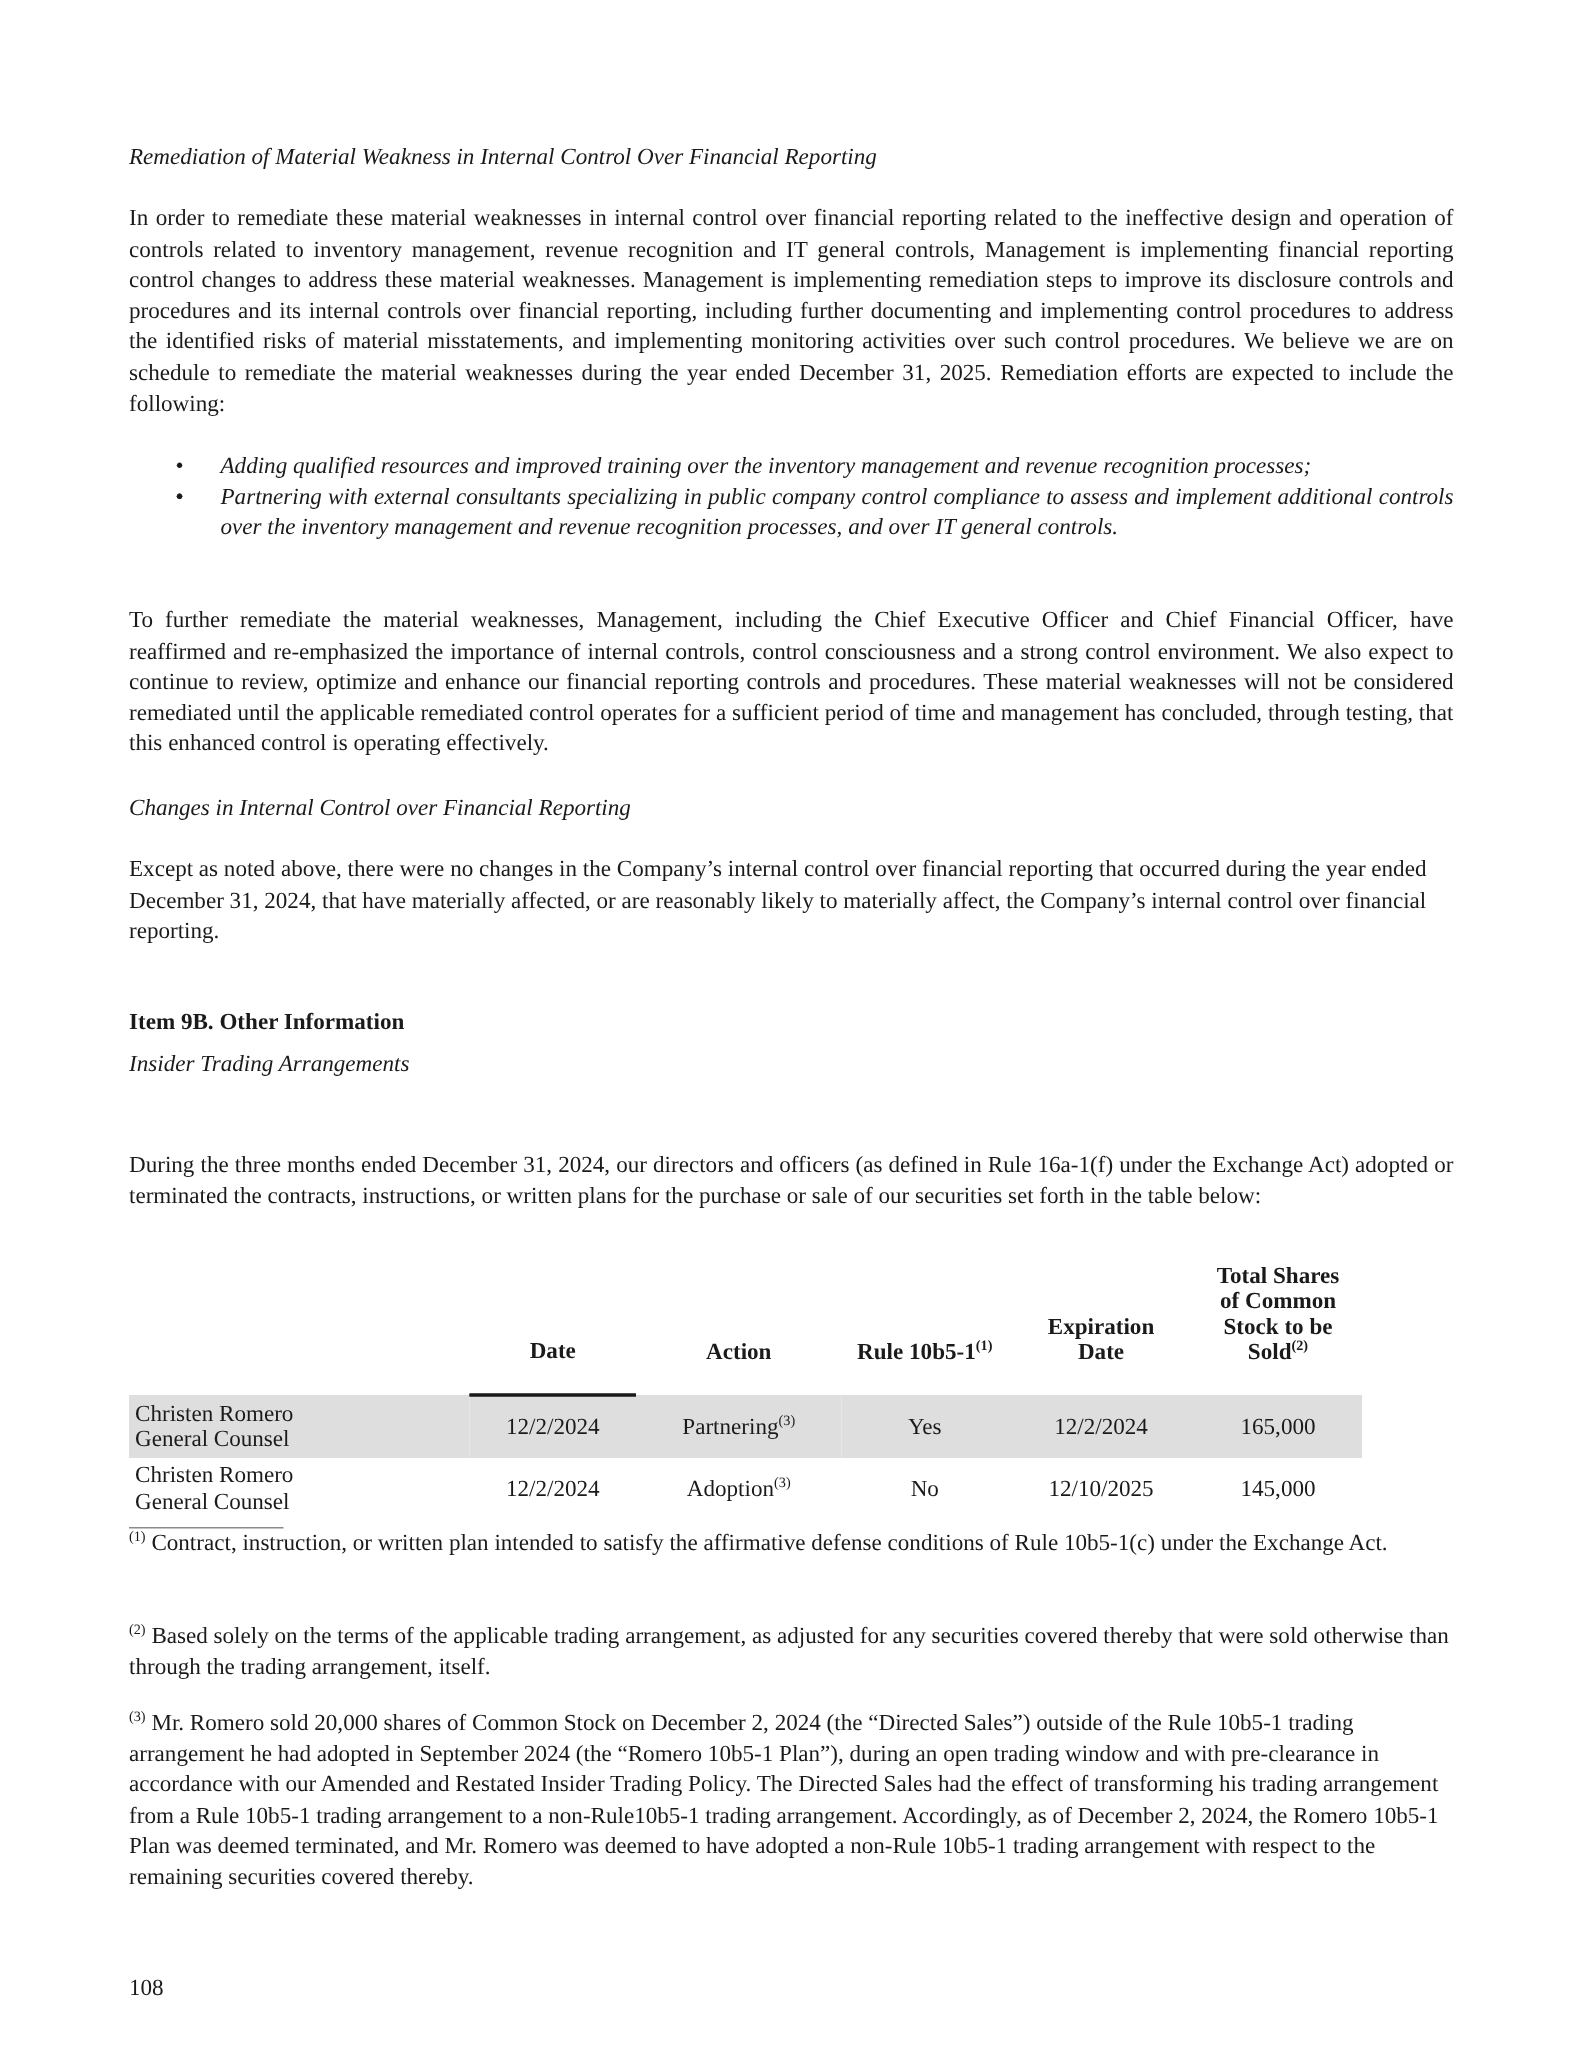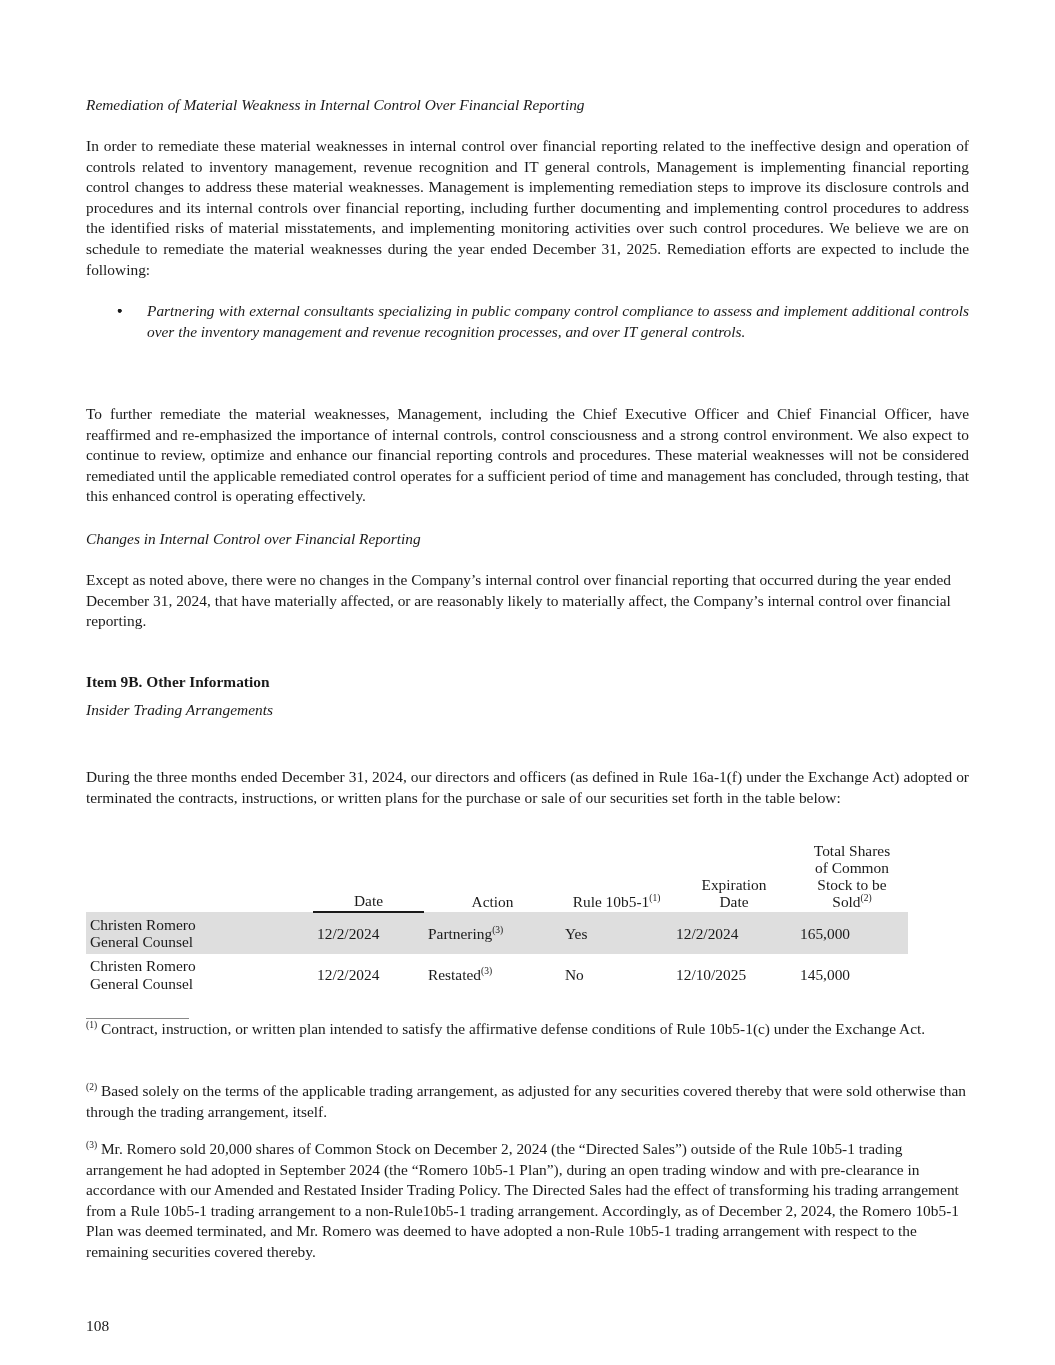--- a/index.html
+++ b/index.html
@@ -46,28 +46,29 @@
   table.insider {
     position: absolute;
     left: 0;
     top: 842px;
     width: 822px;
     border-collapse: collapse;
     font-size: 15.4px;
     line-height: 17px;
   }
   table.insider th {
-    font-weight: normal;
+    font-weight: bold;
     vertical-align: bottom;
-    padding: 0 4px 2px 4px;
+    padding: 0 4px 20px 4px;
   }
   table.insider th.date-col {
     border-bottom: 2px solid #1a1a1a;
   }
   table.insider td {
+    text-align: center;
     vertical-align: middle;
     padding: 2px 4px;
     height: 37px;
   }
   table.insider td.name-cell {
     text-align: left;
     padding-left: 4px;
     line-height: 17.5px;
   }
   table.insider tr.shaded td { background: #dedede; }
@@ -94,20 +95,21 @@
 
 <div class="page">
 
   <p class="abs italic" style="top:95px;">Remediation of Material Weakness in Internal Control Over Financial Reporting</p>
 
   <p class="abs justify" style="top:136px;">In order to remediate these material weaknesses in internal control over financial reporting related to the ineffective design and operation of controls related to inventory management, revenue recognition and IT general controls, Management is implementing financial reporting control changes to address these material weaknesses. Management is implementing remediation steps to improve its disclosure controls and procedures and its internal controls over financial reporting, including further documenting and implementing control procedures to address the identified risks of material misstatements, and implementing monitoring activities over such control procedures. We believe we are on schedule to remediate the material weaknesses during the year ended December 31, 2025. Remediation efforts are expected to include the following:</p>
 
   <ul class="bullets abs" style="top:301px;">
     <li>
       <span class="bullet">•</span>
+      <span>Adding qualified resources and improved training over the inventory management and revenue recognition processes;</span>
     </li>
     <li>
       <span class="bullet">•</span>
     </li>
     <li>
       <span class="bullet">•</span>
       <span>Partnering with external consultants specializing in public company control compliance to assess and implement additional controls over the inventory management and revenue recognition processes, and over IT general controls.</span>
     </li>
   </ul>
 
@@ -170,21 +172,21 @@
         <td>12/2/2024</td>
         <td>165,000</td>
       </tr>
       <tr>
         <td class="name-cell">
           <span>Christen Romero</span><br>
           <span>General Counsel</span>
         </td>
         <td>12/2/2024</td>
         <td>
-          <span>Restated</span><sup>(3)</sup>
+          <span>Adoption</span><sup>(3)</sup>
         </td>
         <td>No</td>
         <td>12/10/2025</td>
         <td>145,000</td>
       </tr>
     </tbody>
   </table>
 
   <div class="footnote-rule"></div>
 

